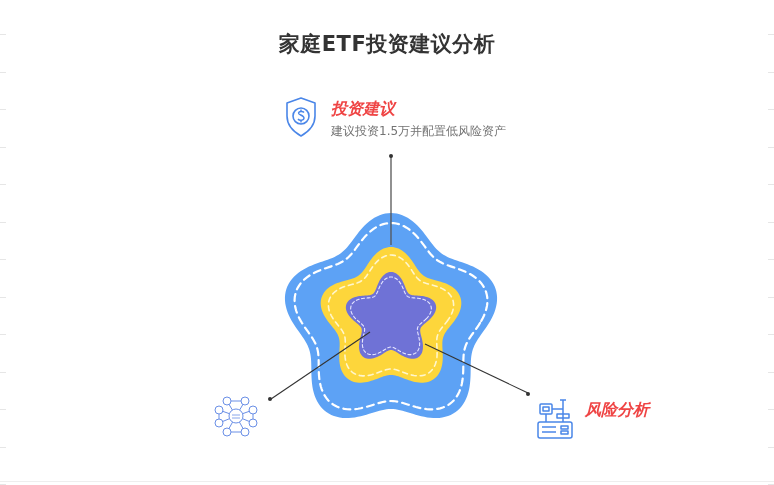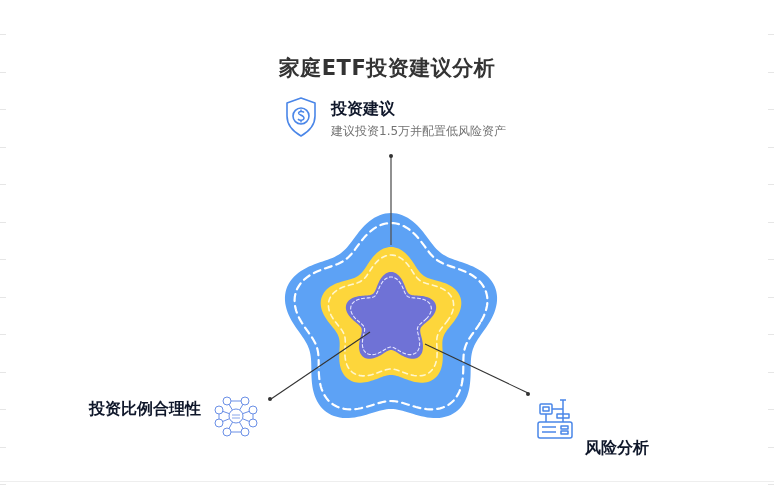--- a/index.html
+++ b/index.html
@@ -13,29 +13,29 @@
   .edge-ticks.left { left: 0; }
   .edge-ticks.right { right: 0; }
   .edge-ticks span {
     position: absolute; left: 0; width: 6px; height: 1px; background: #e6e6e6;
   }
   .bottom-line {
     position: absolute; left: 0; right: 0; top: 481px; height: 1px; background: #eeeeee;
   }
   .title {
     position: absolute; left: 0; right: 0; top: 30px; text-align: center;
-    font-size: 21px; font-weight: bold; color: #333333; letter-spacing: 0.5px; margin-top: 24px;
+    font-size: 21px; font-weight: bold; color: #333333; letter-spacing: 0.5px;
   }
   .diagram { position: absolute; left: 0; top: 0; }
   .node { position: absolute; }
-  .node .head { font-size: 16px; font-weight: bold; color: #0f172a; white-space: nowrap; }
+  .node .head { font-size: 16px; font-weight: bold; color: #ef4444; white-space: nowrap; font-style: italic; }
   .node .sub { font-size: 12px; color: #737373; white-space: nowrap; margin-top: 3px; }
   .node-top { left: 331px; top: 99px; }
   .node-left { right: 573px; top: 399px; text-align: right; }
-  .node-right { left: 585px; top: 400px; margin-top: 38px; }
+  .node-right { left: 585px; top: 400px; }
 </style>
 </head>
 <body>
 
 <div class="edge-ticks left">
     <span style="top: 34px;"></span>
     <span style="top: 72px;"></span>
     <span style="top: 109px;"></span>
     <span style="top: 147px;"></span>
     <span style="top: 184px;"></span>
@@ -135,18 +135,17 @@
     <rect x="21" y="18" width="12" height="4"></rect>
   </g>
 </svg>
 
 <div class="node node-top">
   <div class="head">投资建议</div>
   <div class="sub">建议投资1.5万并配置低风险资产</div>
 </div>
 
 <div class="node node-left">
-  <div class="head">投资比例合理性</div>
 </div>
 
 <div class="node node-right">
   <div class="head">风险分析</div>
 </div>
 
 </body></html>

